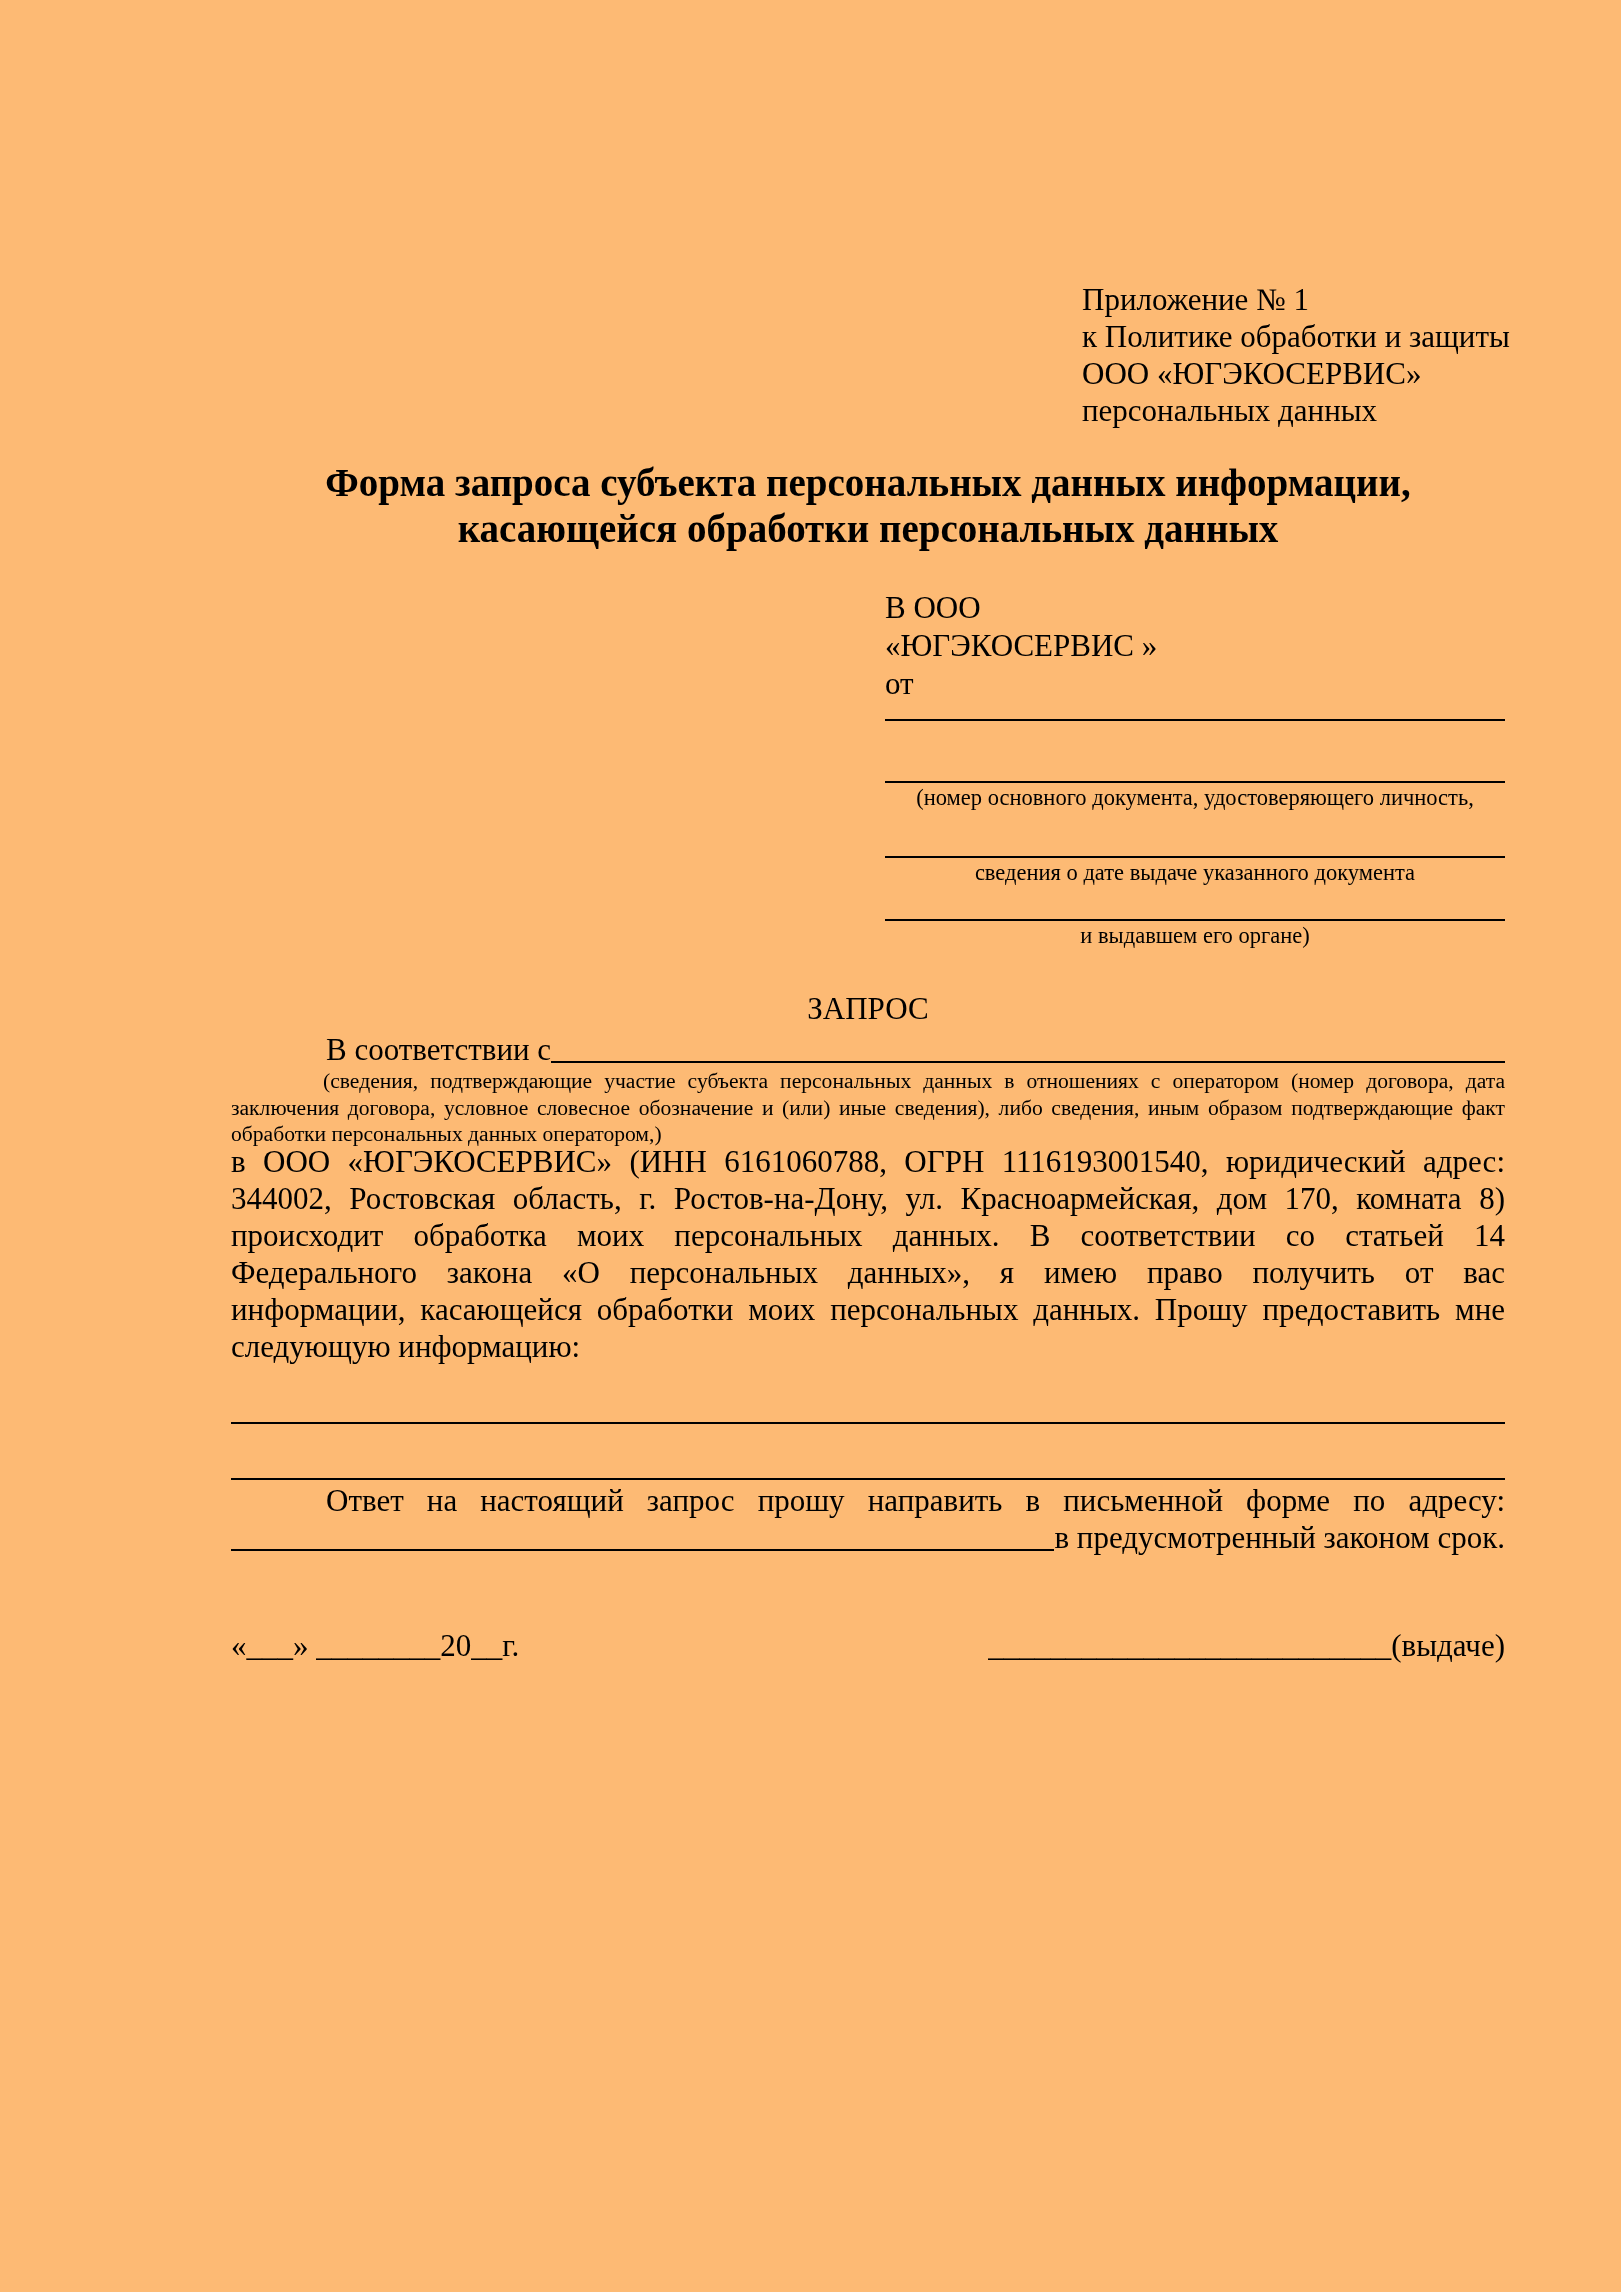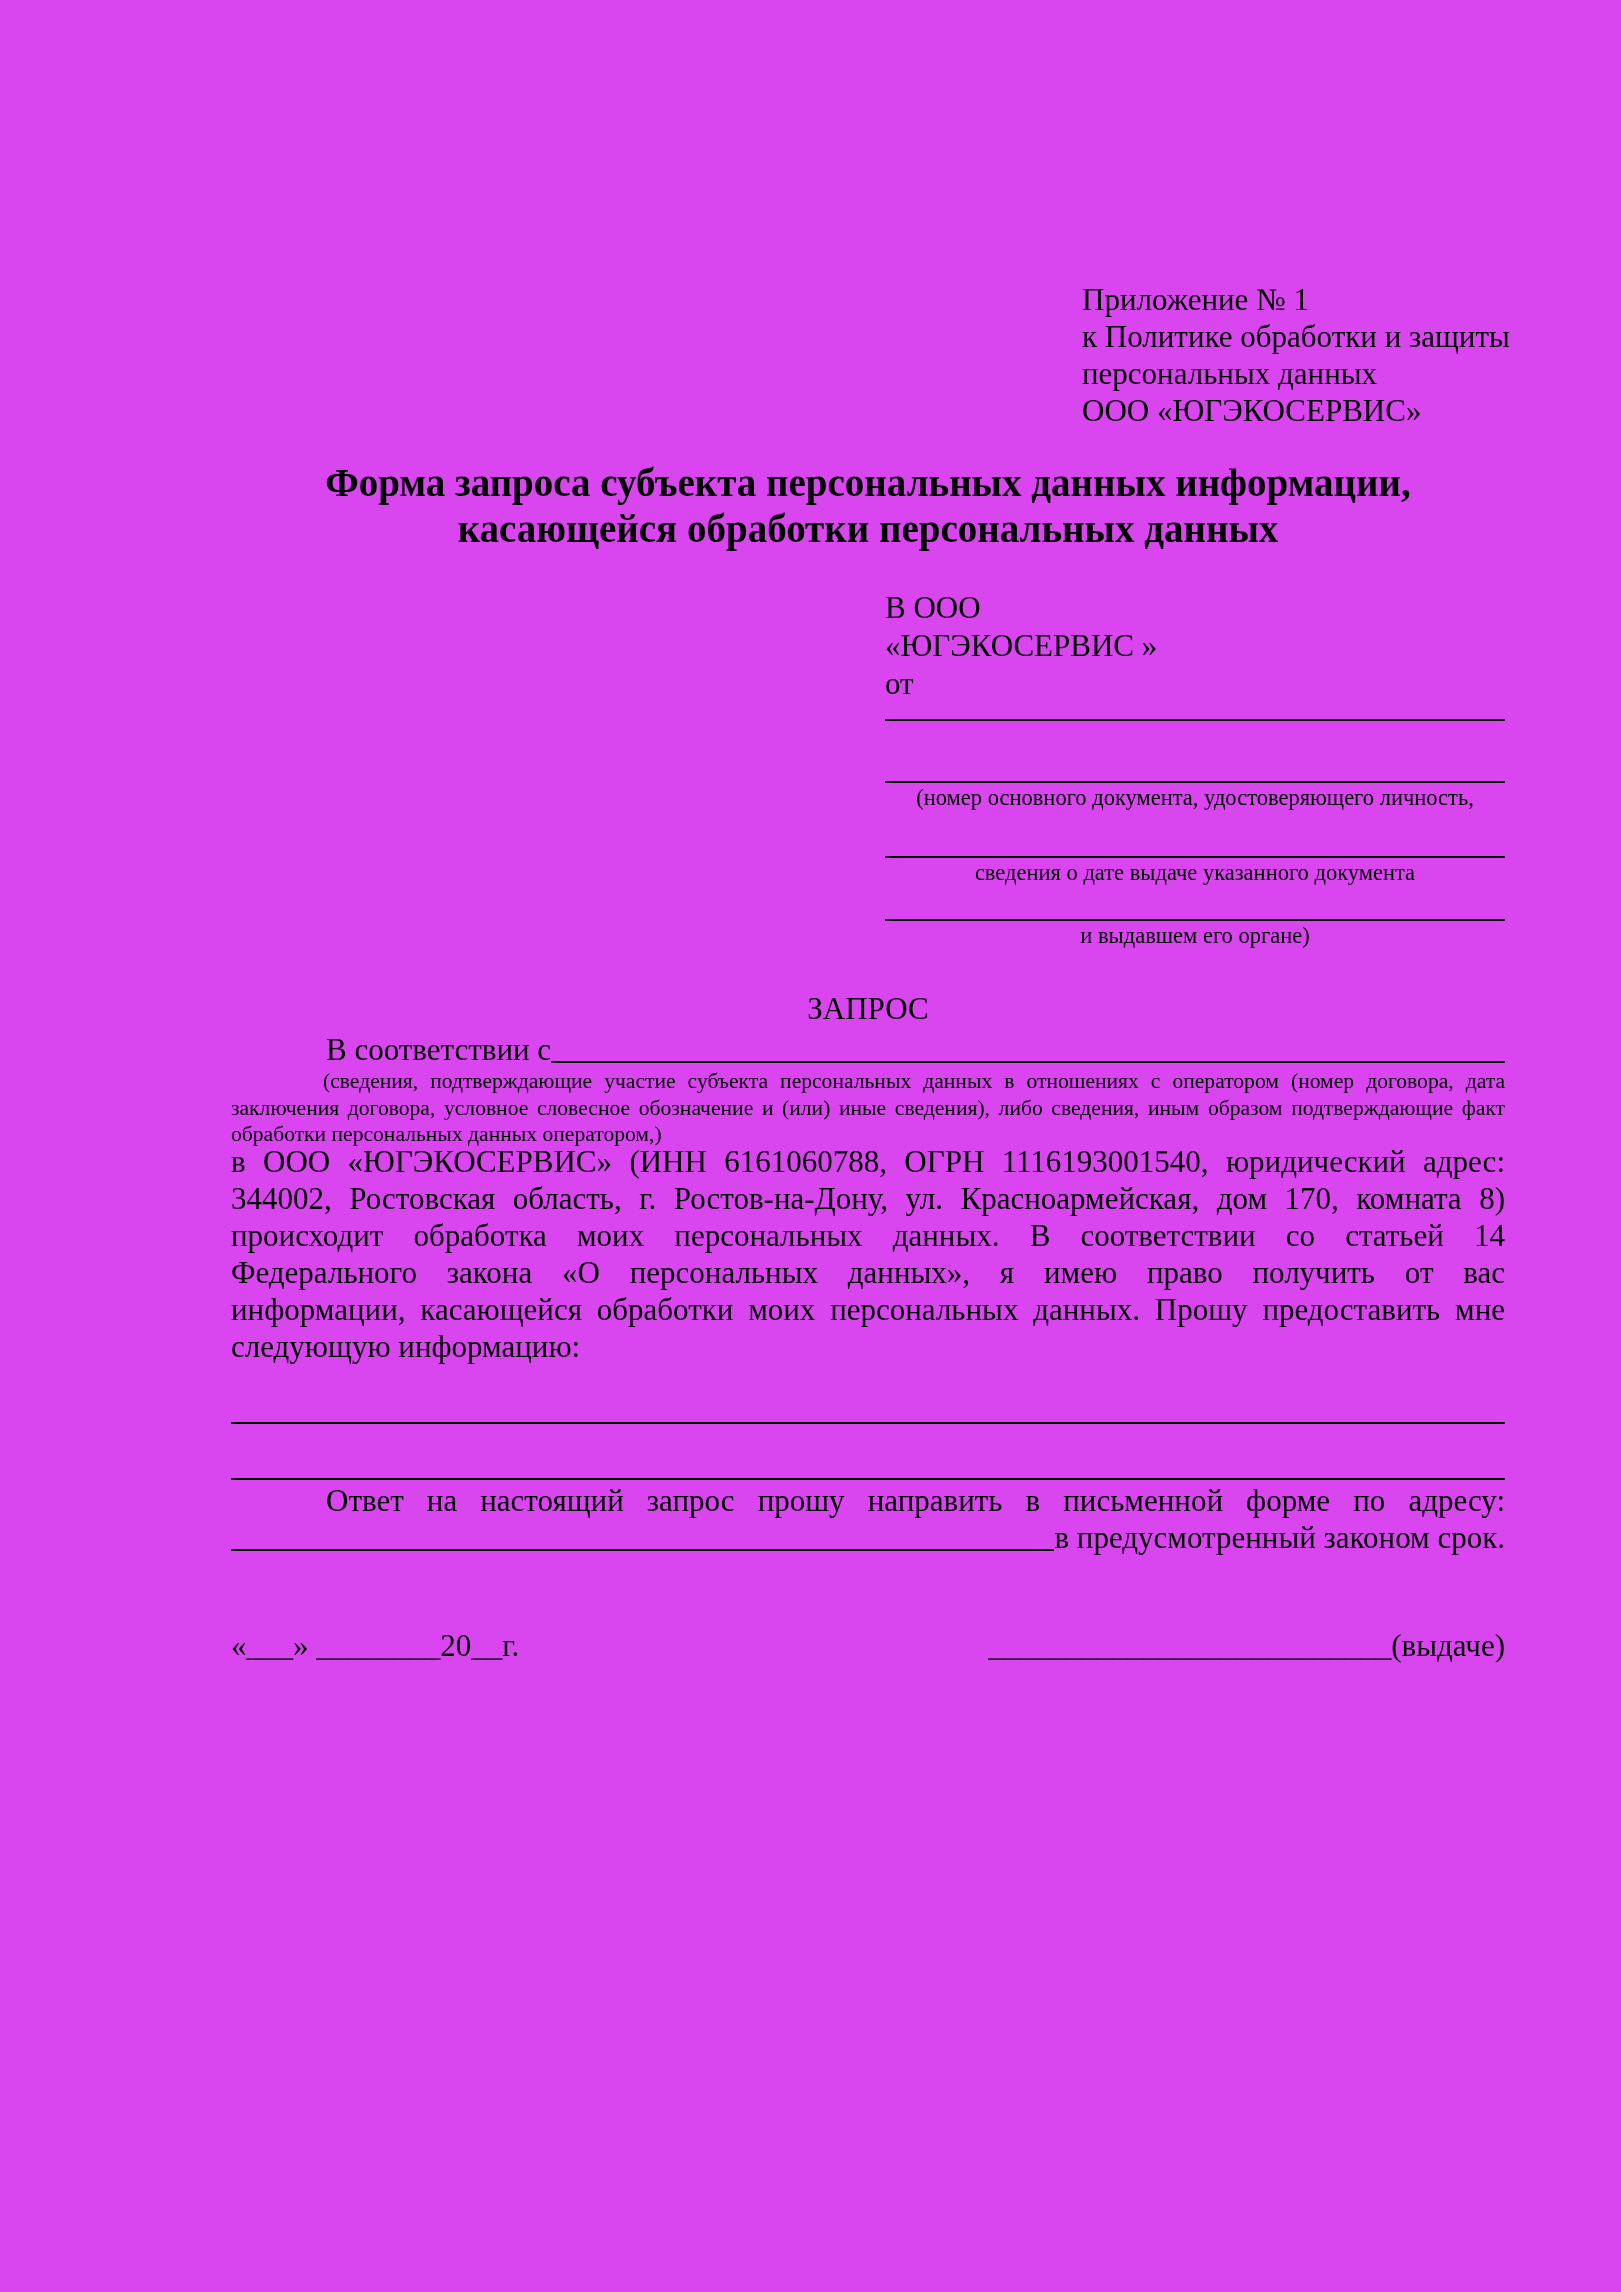--- a/index.html
+++ b/index.html
@@ -1,19 +1,19 @@
 <!DOCTYPE html>
 <html><head>
 <meta charset="utf-8">
 <style>
   html,body{margin:0;padding:0;background:#888;}
   .page{
     position:relative;
     width:1621px;height:2293px;
-    background:#d946ef;
+    background:#fdba74;
     font-family:"Liberation Serif","DejaVu Serif",serif;
     color:#000;
     overflow:hidden;
   }
   .abs{position:absolute;}
 
   .appendix{left:1082px;top:281px;font-size:31px;line-height:37px;}
   .doc-title{left:231px;width:1274px;top:460px;text-align:center;font-weight:bold;font-size:39px;line-height:46px;}
   .addressee{left:885px;top:589px;font-size:31px;line-height:38px;}
 
@@ -46,22 +46,22 @@
   .sig{white-space:nowrap;}
 </style>
 </head>
 <body>
 
 <div class="page">
 
   <div class="abs appendix">
     <div>Приложение № 1</div>
     <div>к Политике обработки и защиты</div>
+    <div>ООО «ЮГЭКОСЕРВИС»</div>
     <div>персональных данных</div>
-    <div>ООО «ЮГЭКОСЕРВИС»</div>
   </div>
 
   <div class="abs doc-title">
     <div>Форма запроса субъекта персональных данных информации,</div>
     <div>касающейся обработки персональных данных</div>
   </div>
 
   <div class="abs addressee">
     <div>В ООО</div>
     <div>«ЮГЭКОСЕРВИС »</div>

